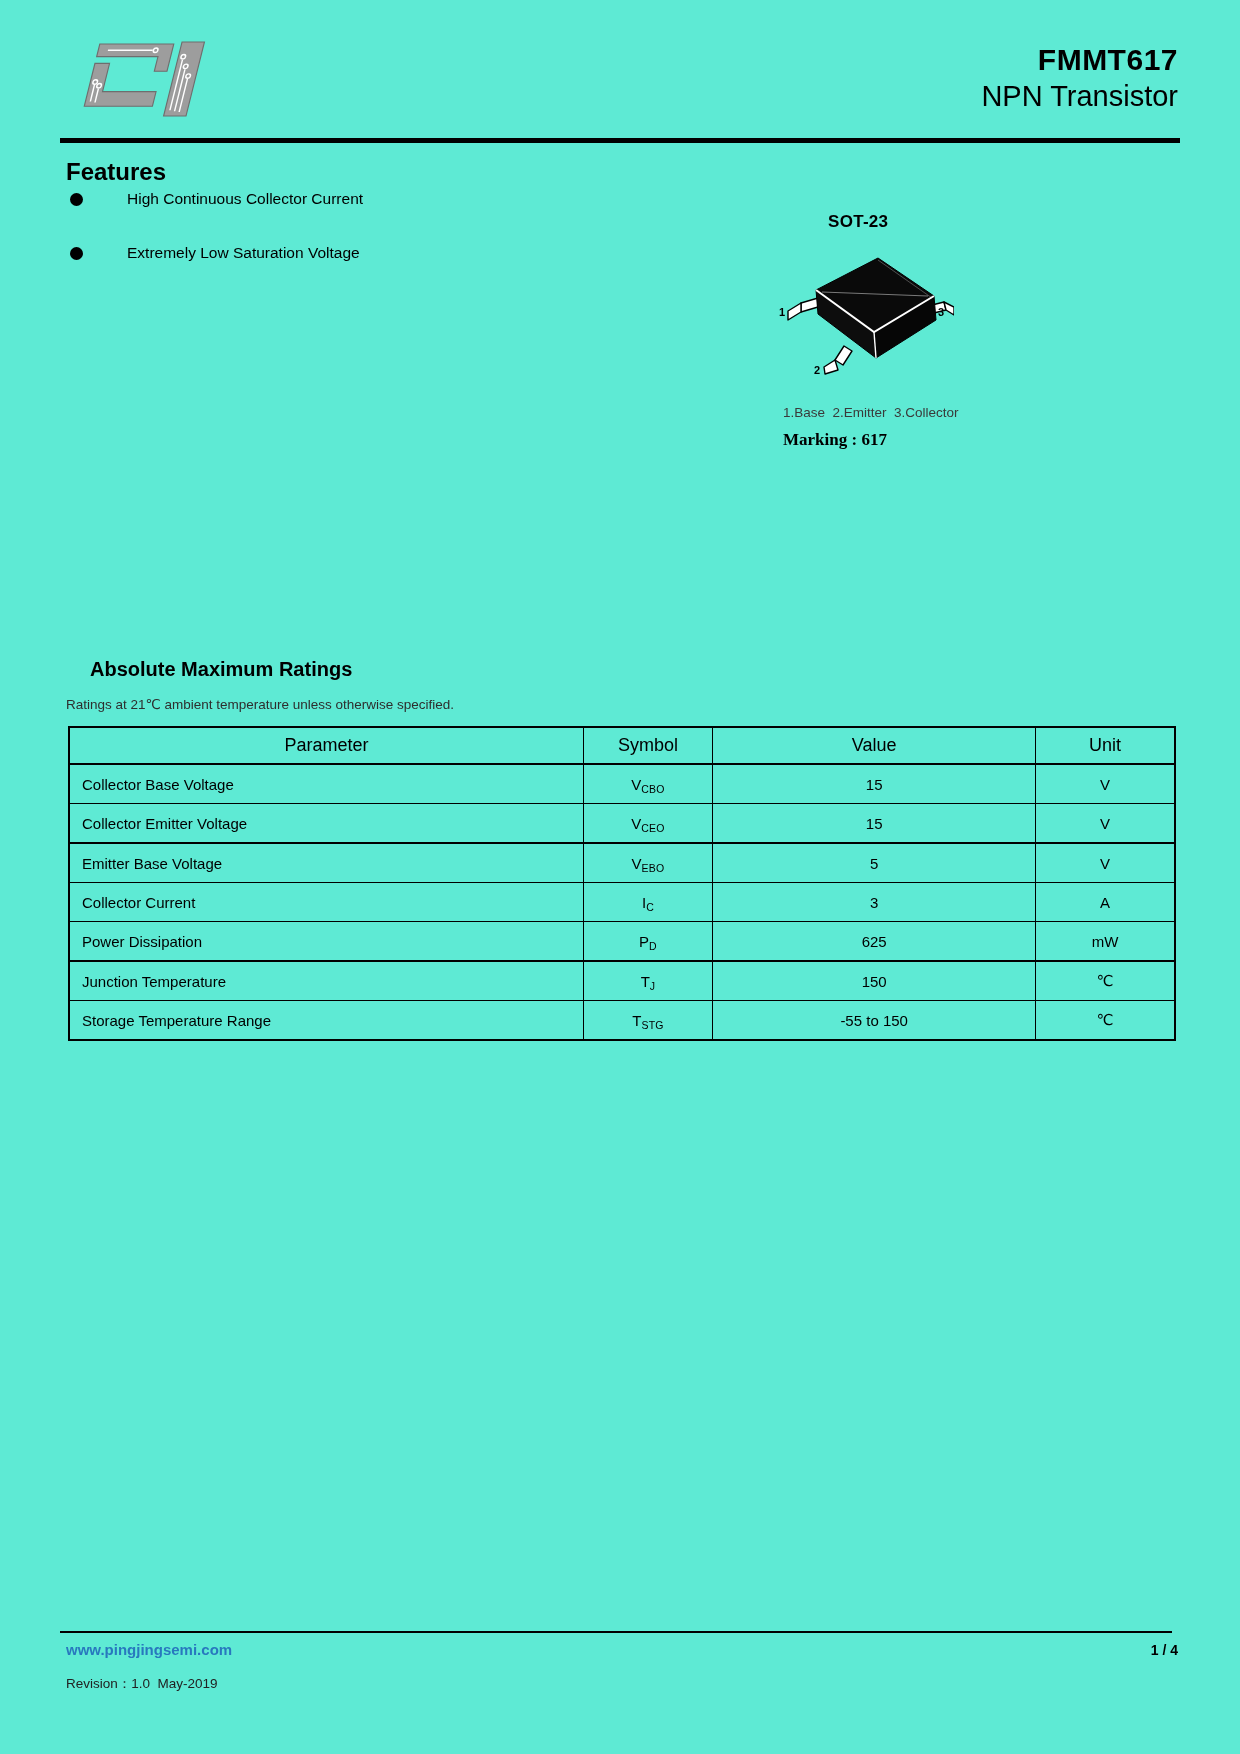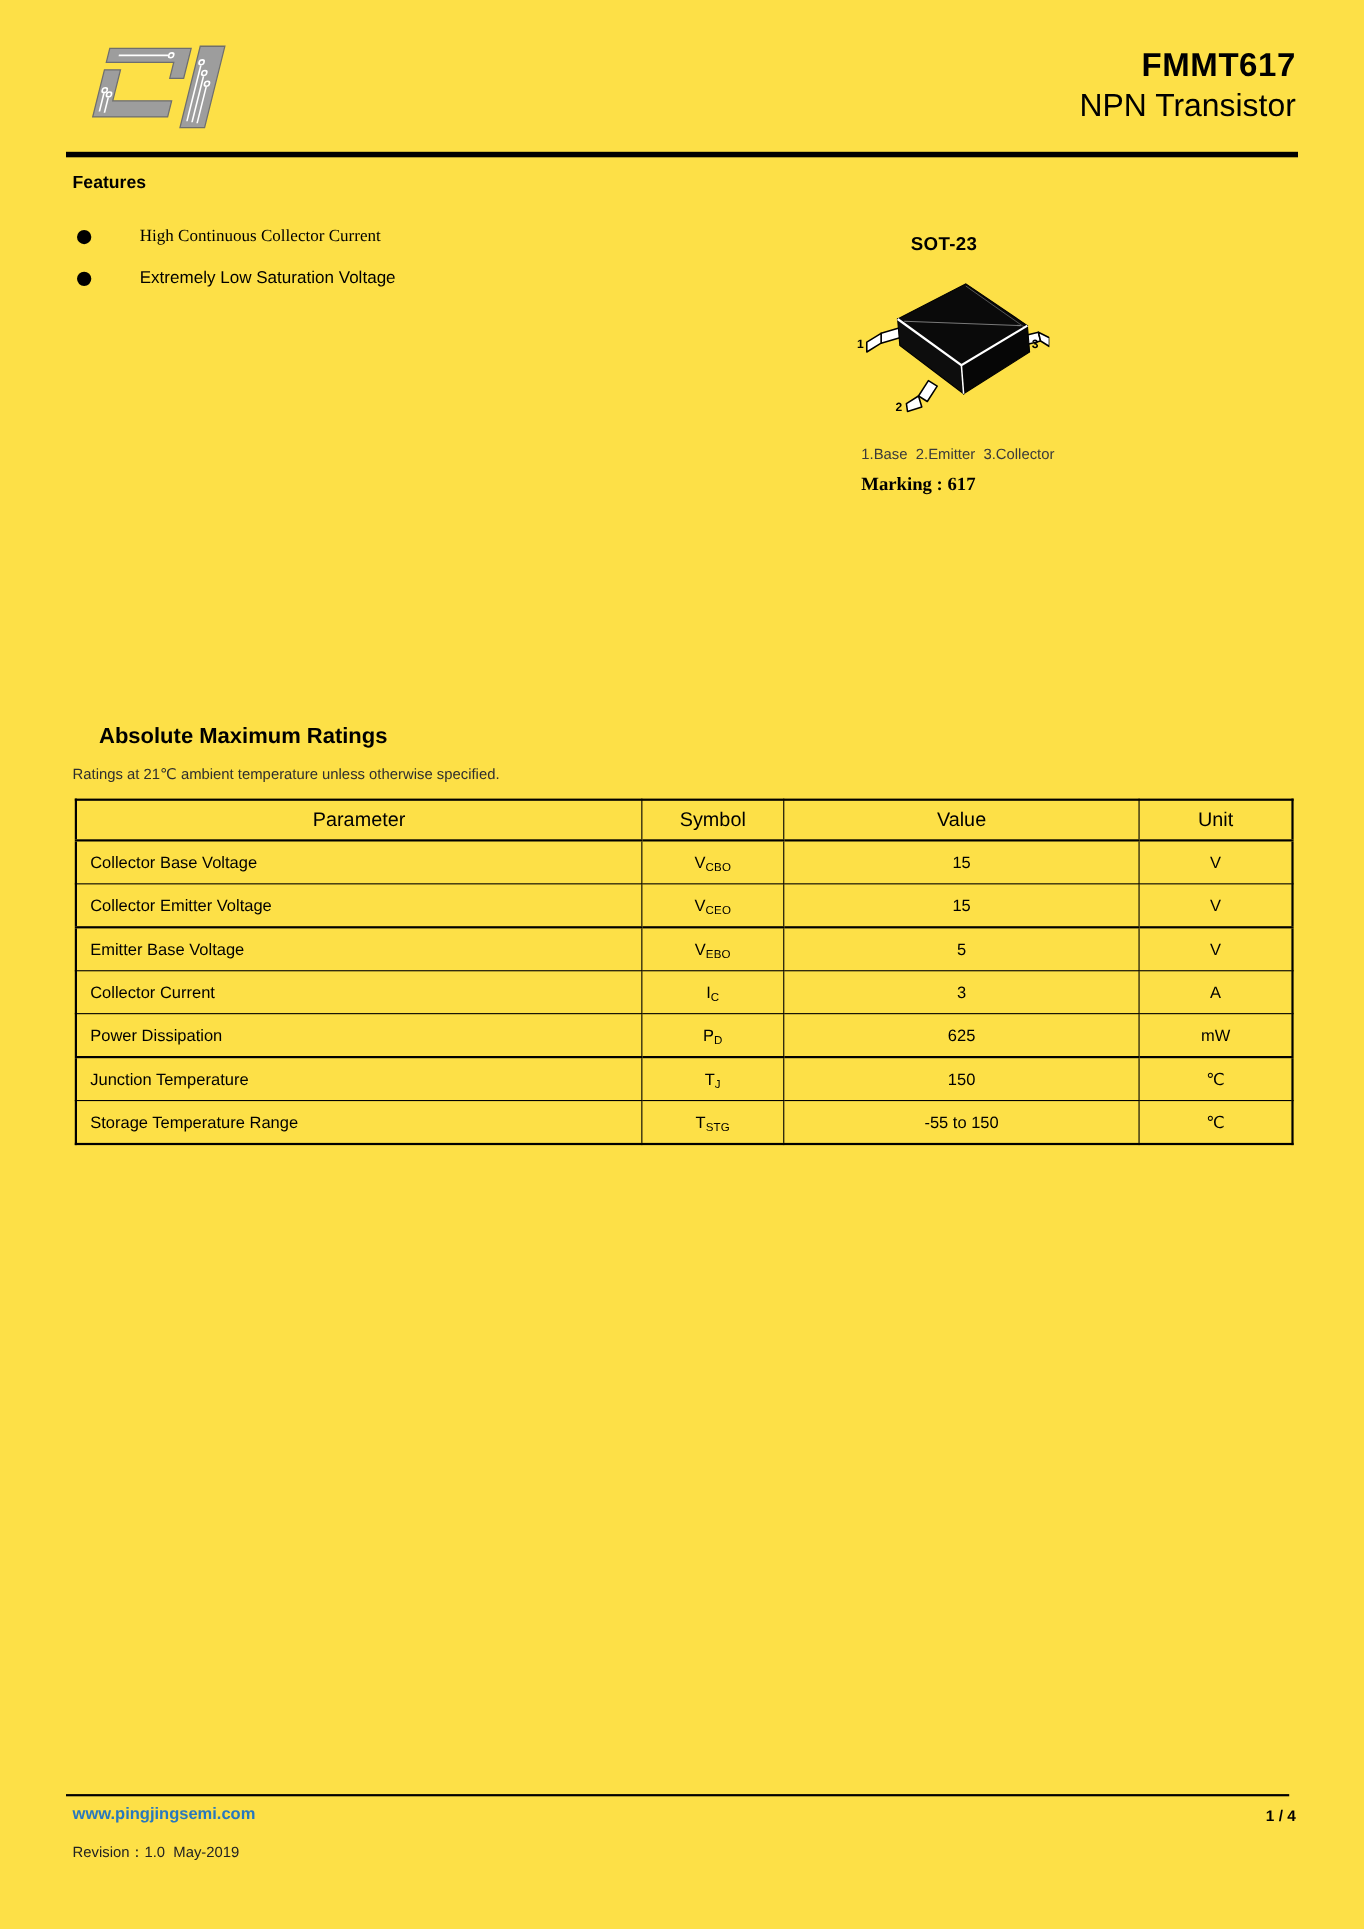--- a/index.html
+++ b/index.html
@@ -1,36 +1,36 @@
 <!DOCTYPE html>
 <html><head>
 <meta charset="utf-8">
 <style>
   html,body{margin:0;padding:0;background:#e8e8e8;}
   .page{
     position:relative;
     width:1240px;height:1754px;
     margin:0 auto;
-    background:#fde047;
+    background:#5eead4;
     font-family:"Liberation Sans","DejaVu Sans",sans-serif;
     color:#000;
     overflow:hidden;
   }
   
   .logo{position:absolute;left:74px;top:38px;width:146px;height:84px;}
   .title-block{position:absolute;right:62px;top:42px;text-align:right;}
   .part-number{font-size:30px;font-weight:bold;line-height:36px;letter-spacing:.5px;}
   .part-subtitle{font-size:29px;font-weight:normal;line-height:36px;}
   .header-rule{position:absolute;left:60px;top:138px;width:1120px;height:5px;background:#000;}
   
-  .features-heading{position:absolute;left:66px;top:158px;font-size:16px;font-weight:bold;}
+  .features-heading{position:absolute;left:66px;top:158px;font-size:24px;font-weight:bold;}
   .feature-item{position:absolute;left:70px;display:flex;align-items:center;}
   .feature-item .bullet{width:13px;height:13px;border-radius:50%;background:#000;flex:0 0 auto;}
   .feature-item .ftext{margin-left:44px;font-size:15.5px;}
-  .fi-1{top:206px;font-family:Liberation Serif, serif;}
+  .fi-1{top:190px;}
   .fi-2{top:244px;}
   
   .pkg-name{position:absolute;left:828px;top:212px;font-size:17px;font-weight:bold;letter-spacing:.3px;}
   .pkg-svg{position:absolute;left:778px;top:246px;width:176px;height:150px;}
   .pkg-pins-caption{position:absolute;left:783px;top:405px;font-size:13.5px;color:#3a3a3a;white-space:pre;}
   .pkg-marking{position:absolute;left:783px;top:430px;font-size:17px;font-weight:bold;font-family:Liberation Serif, serif;}
   
   .amr-heading{position:absolute;left:66px;top:658px;font-size:20px;font-weight:bold;margin-left:24px;}
   .amr-note{position:absolute;left:66px;top:696px;font-size:13.5px;color:#2e2e2e;}
   .amr-table-wrap{position:absolute;left:68px;top:726px;}

